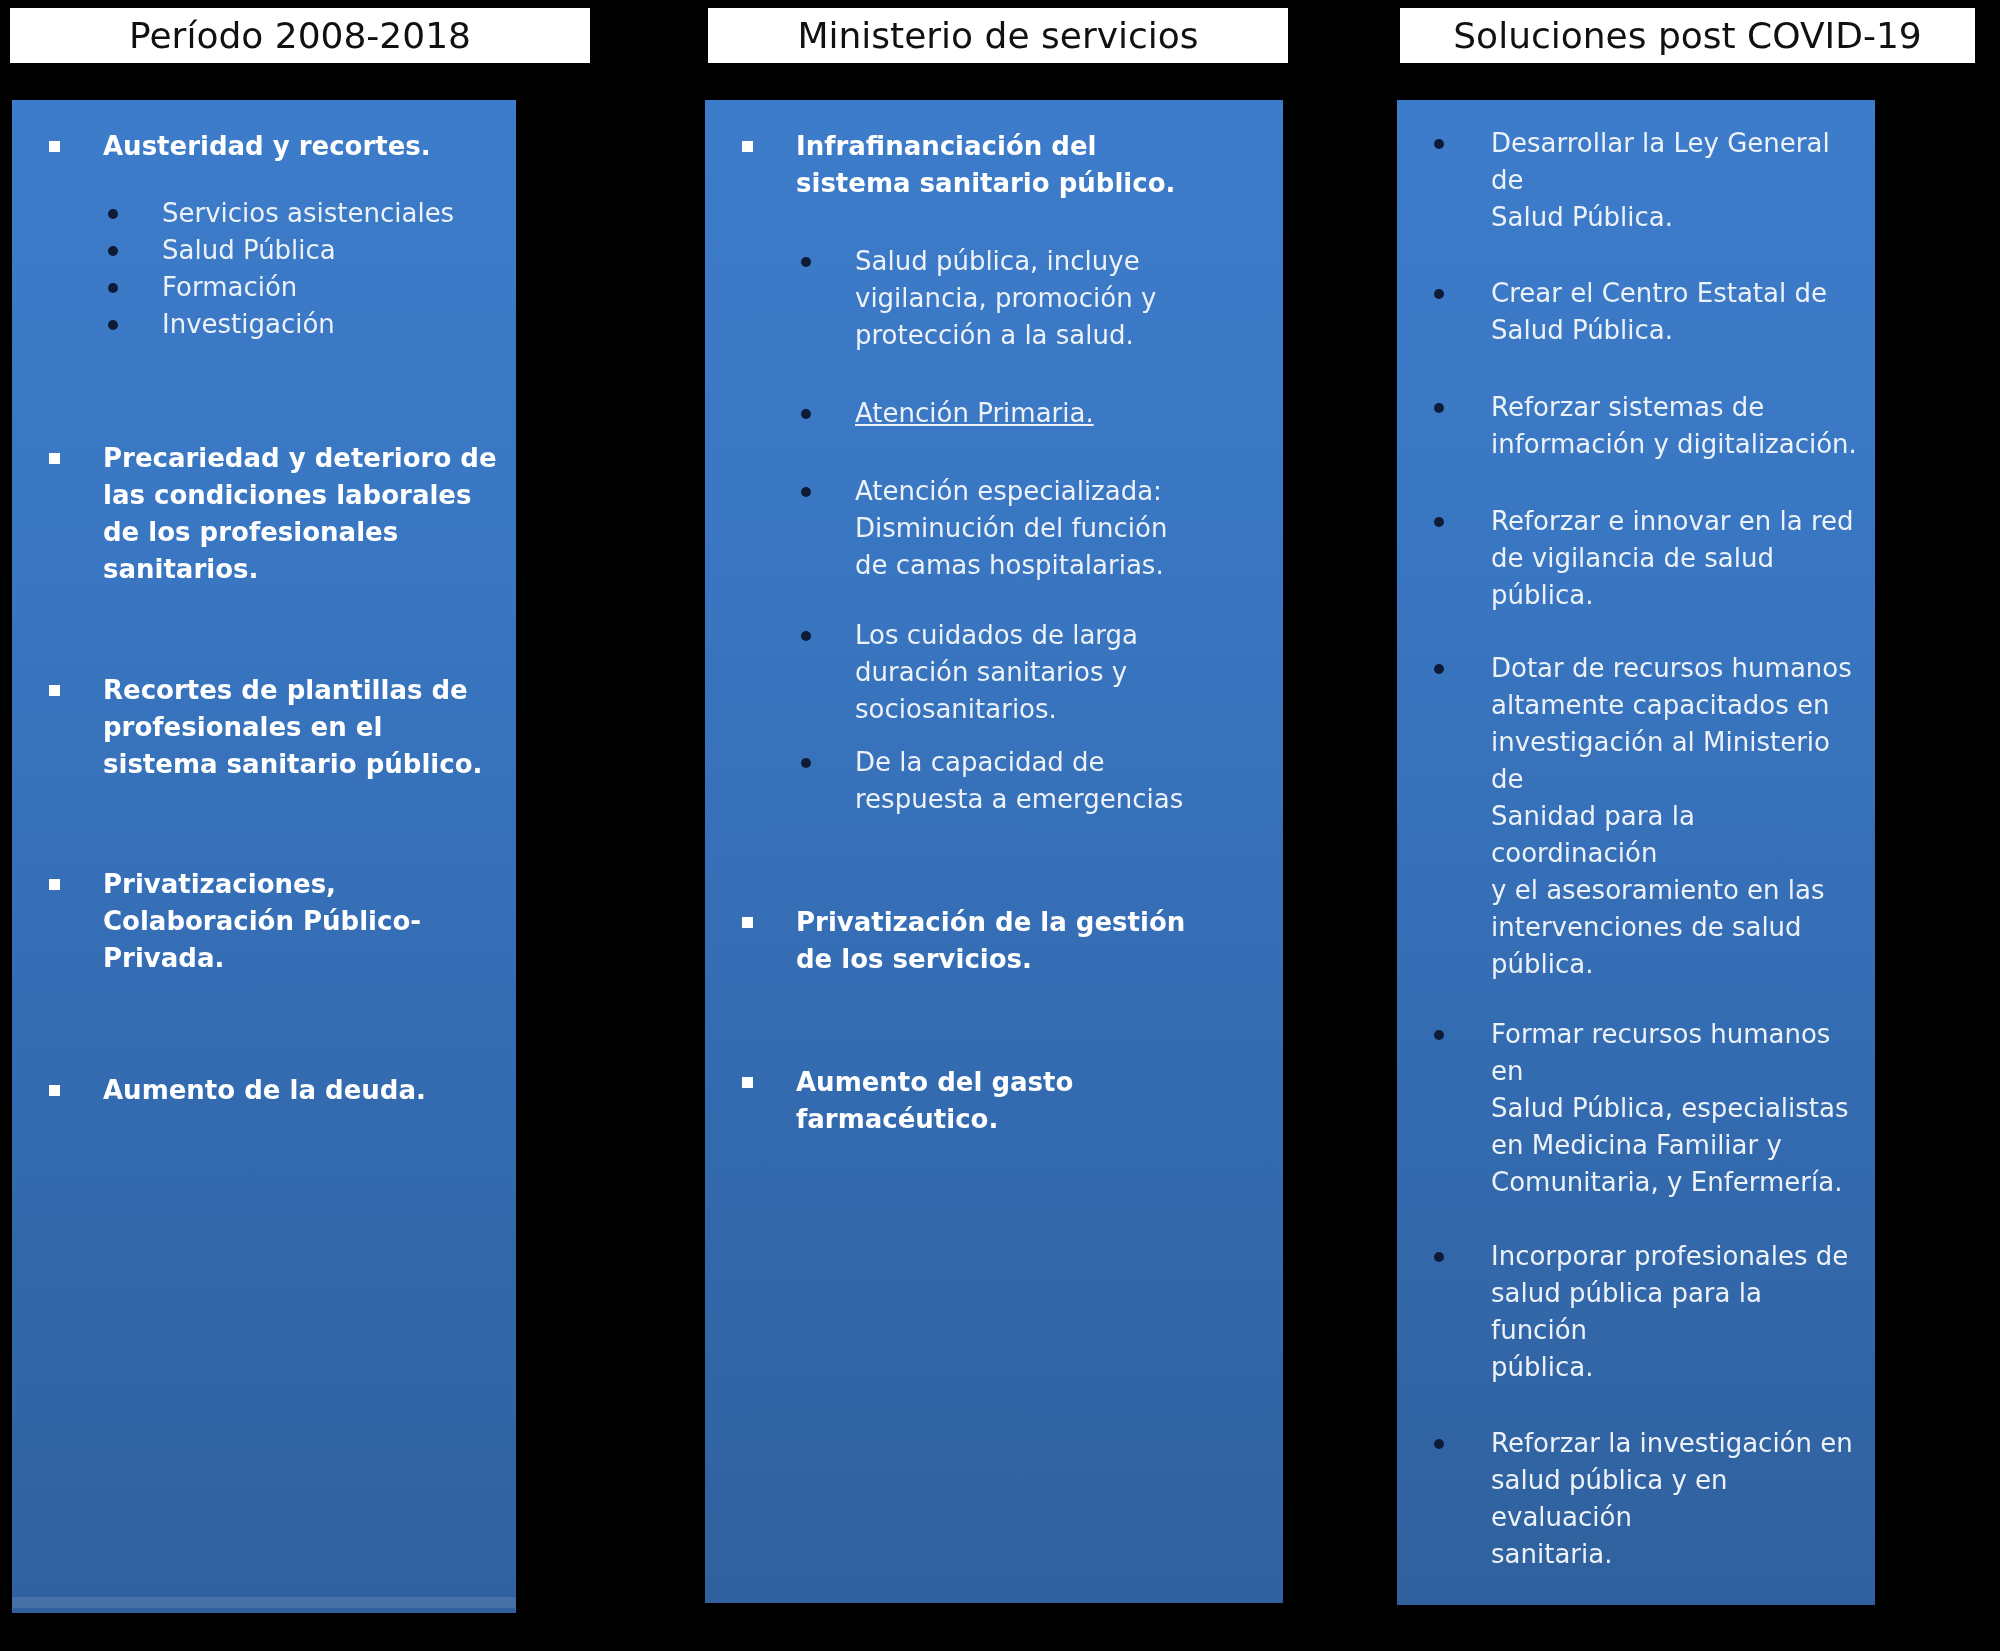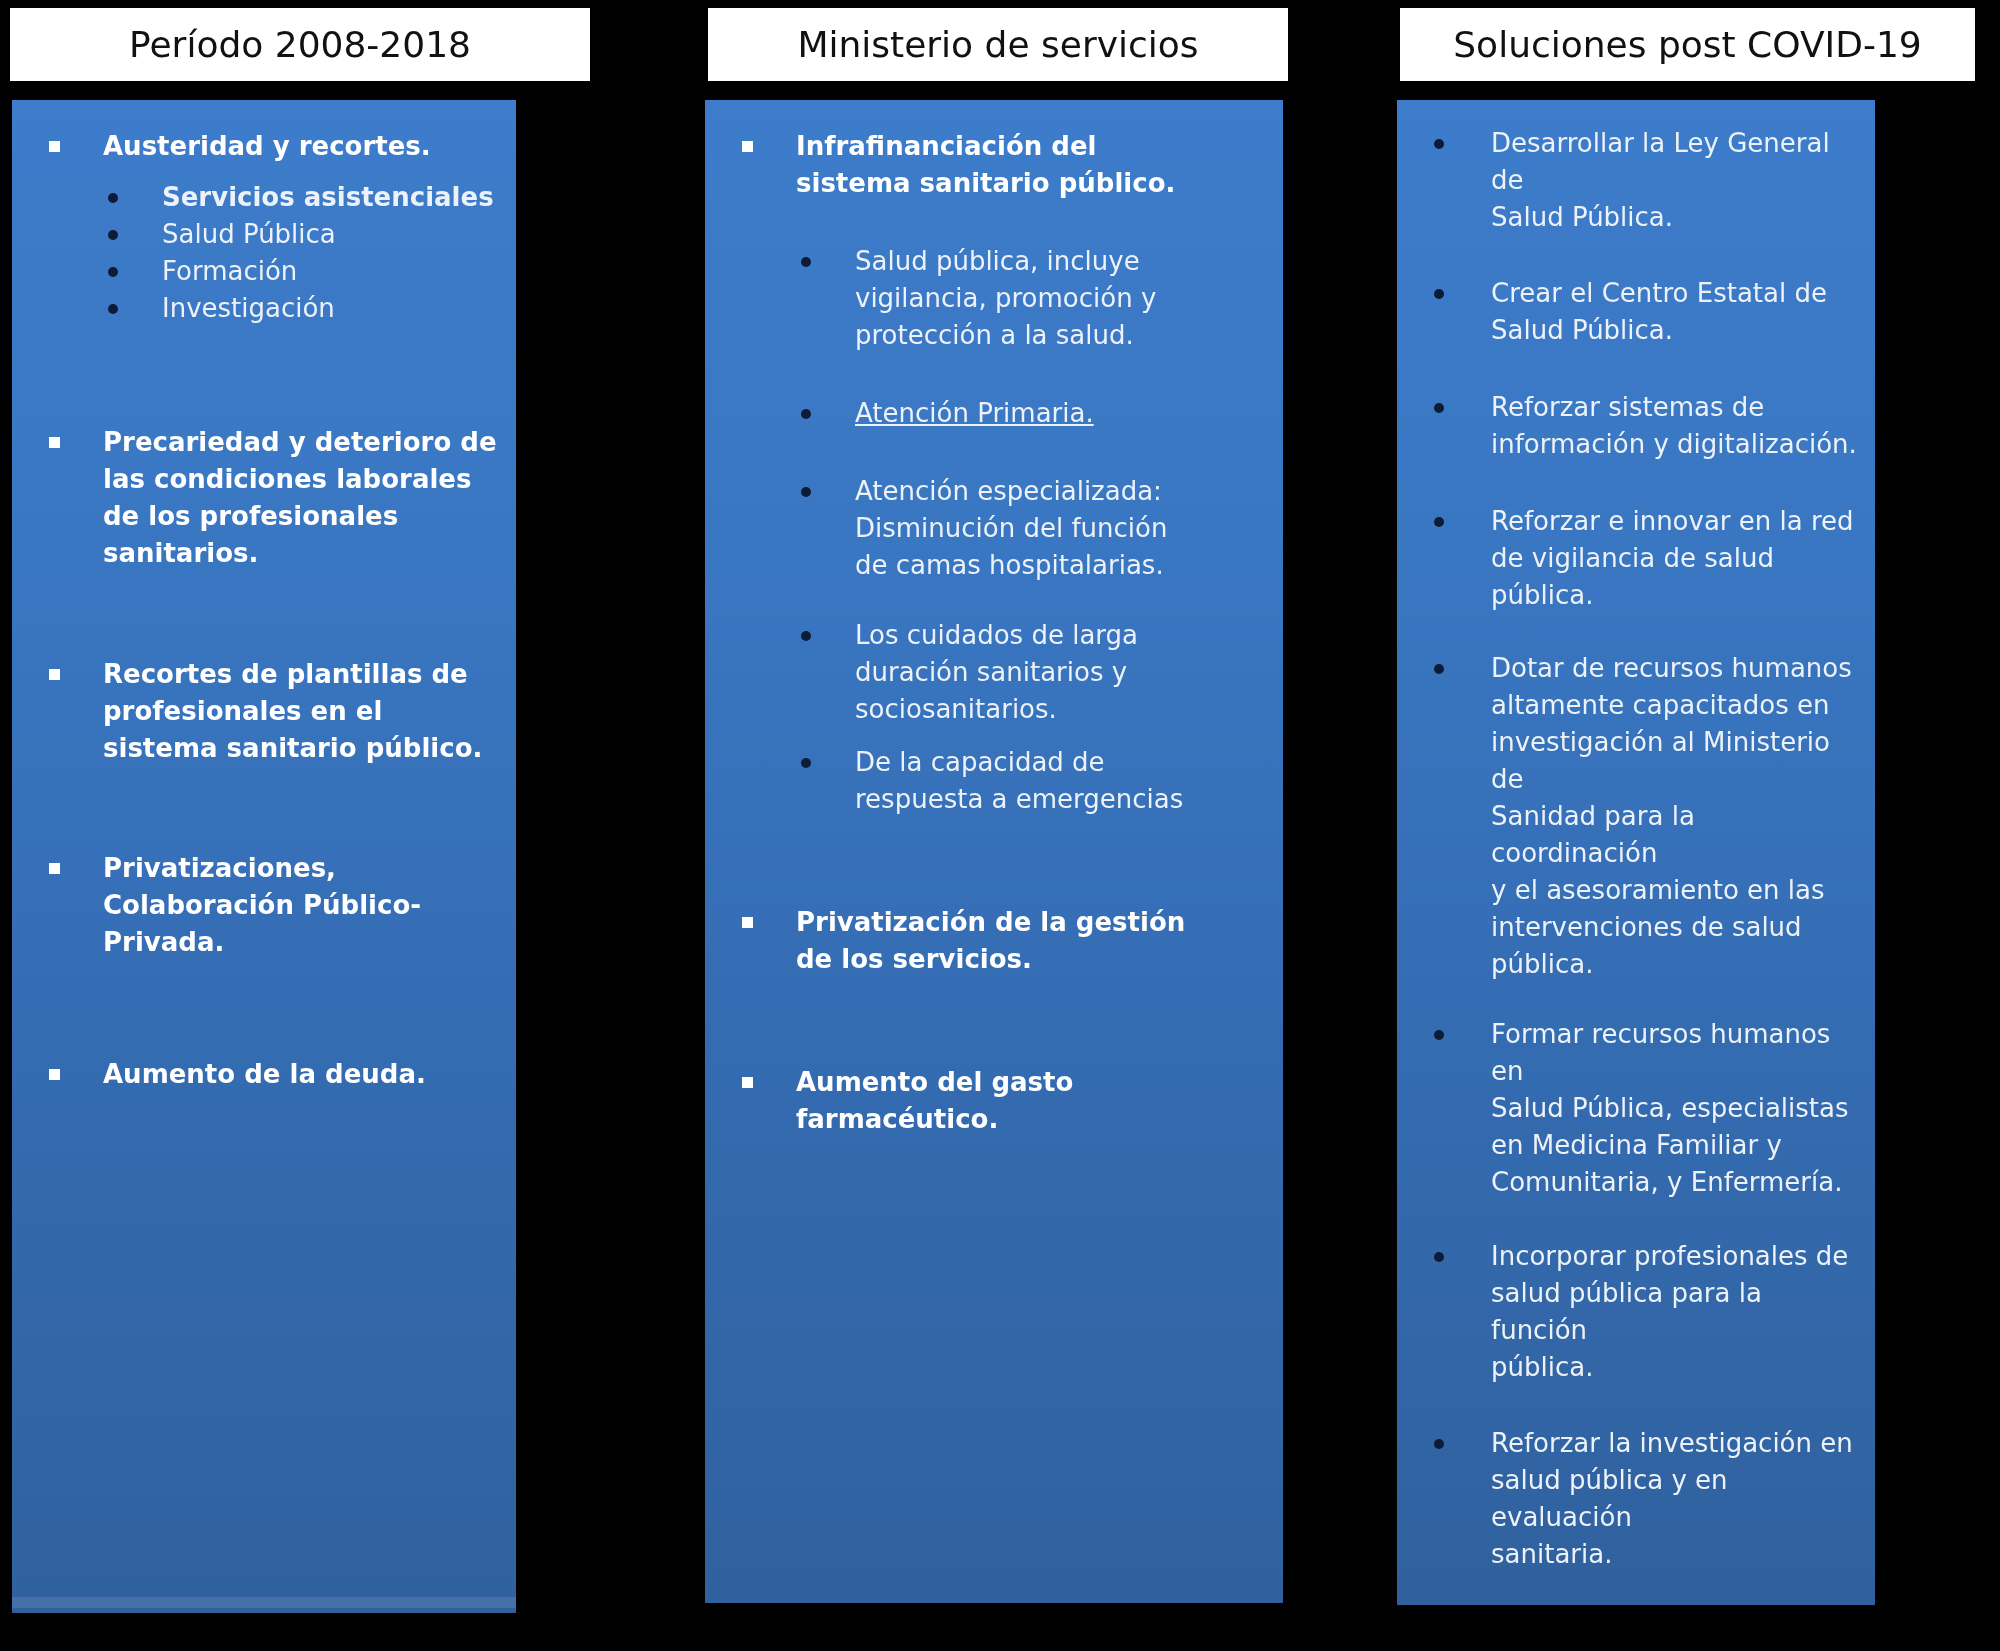--- a/index.html
+++ b/index.html
@@ -4,21 +4,21 @@
 <style>
   html,body{margin:0;padding:0;}
   body{
     width:2000px;height:1651px;
     background:#000000;
     position:relative;
     font-family:"DejaVu Sans","Liberation Sans",sans-serif;
     overflow:hidden;
   }
   .column-header{
-    position:absolute;top:8px;height:73px;
+    position:absolute;top:8px;height:55px;
     background:#ffffff;
     color:#111111;
     font-size:36px;
     display:flex;align-items:center;justify-content:center;
     letter-spacing:0px;
     text-align:right;
   }
   .panel{
     position:absolute;top:100px;
     background:linear-gradient(180deg,#3d7cca 0%,#3a77c3 28%,#346cb2 62%,#30619e 100%);
@@ -56,21 +56,21 @@
   .reg-dot .bul{left:37px;top:14px;width:10px;height:10px;border-radius:50%;background:#0d1b36;}
 </style>
 </head>
 <body>
 
 <div class="column-header hdr1">
   <span>Período 2008-2018</span>
 </div>
 <div class="panel pan1">
     <div class="item bold-square" style="margin-top: 28px;"><span class="bul"></span><div class="txt">Austeridad y recortes.</div></div>
-    <div class="item sub-dot" style="margin-top: 14px; font-weight: bold;"><span class="bul"></span><div class="txt">Servicios asistenciales</div></div>
+    <div class="item sub-dot" style="margin-top: 30px;"><span class="bul"></span><div class="txt">Servicios asistenciales</div></div>
     <div class="item sub-dot" style="margin-top: 0px;"><span class="bul"></span><div class="txt">Salud Pública</div></div>
     <div class="item sub-dot" style="margin-top: 0px;"><span class="bul"></span><div class="txt">Formación</div></div>
     <div class="item sub-dot" style="margin-top: 0px;"><span class="bul"></span><div class="txt">Investigación</div></div>
     <div class="item bold-square" style="margin-top: 97px;"><span class="bul"></span><div class="txt">Precariedad y deterioro de
 las condiciones laborales
 de los profesionales
 sanitarios.</div></div>
     <div class="item bold-square" style="margin-top: 84px;"><span class="bul"></span><div class="txt">Recortes de plantillas de
 profesionales en el
 sistema sanitario público.</div></div>

